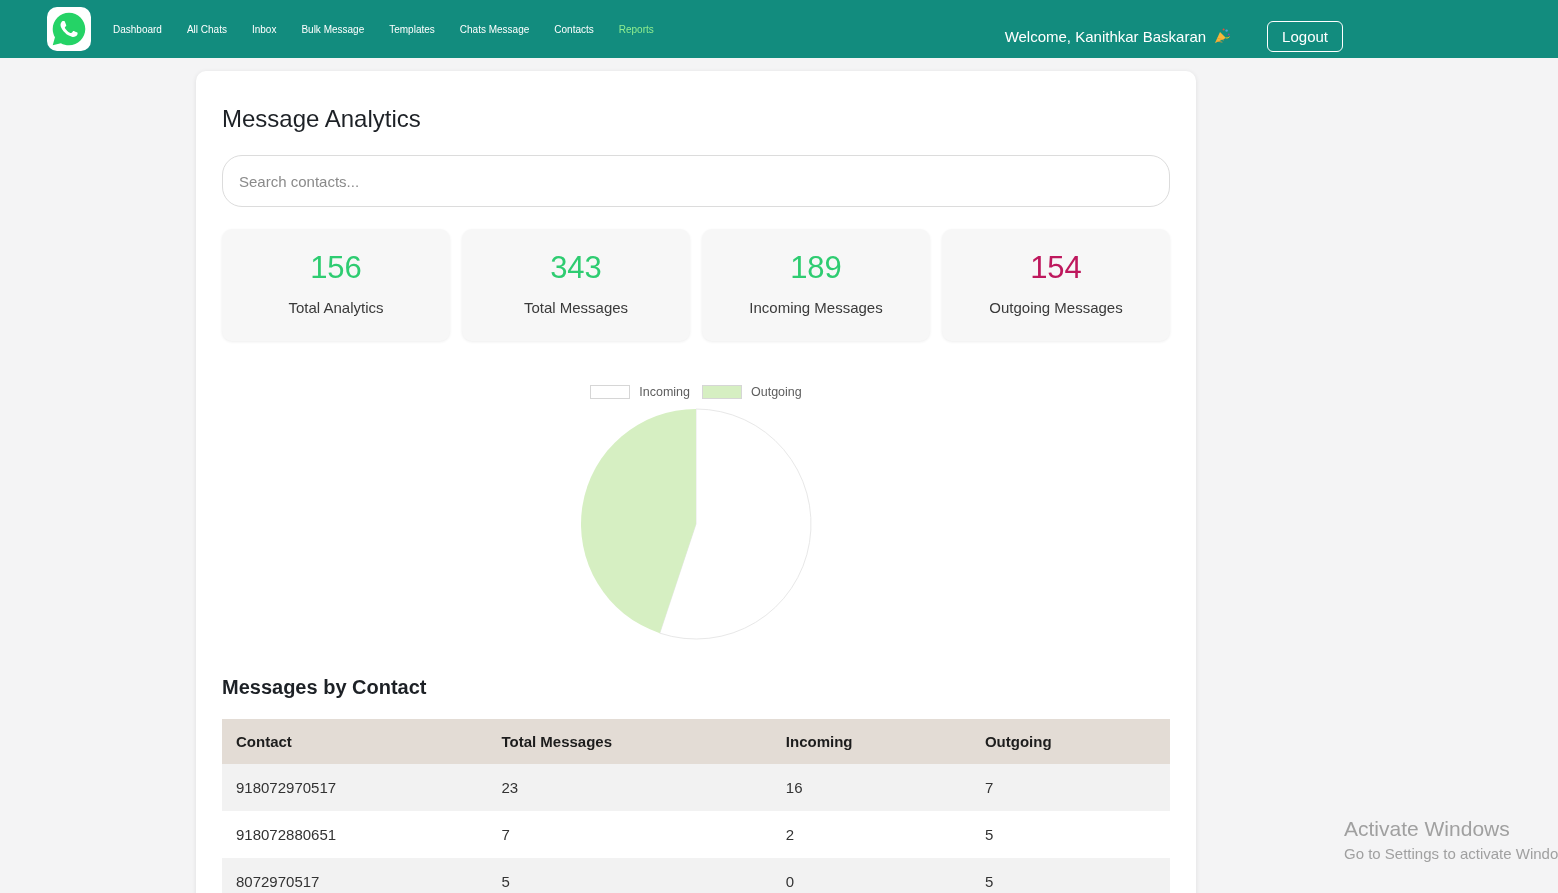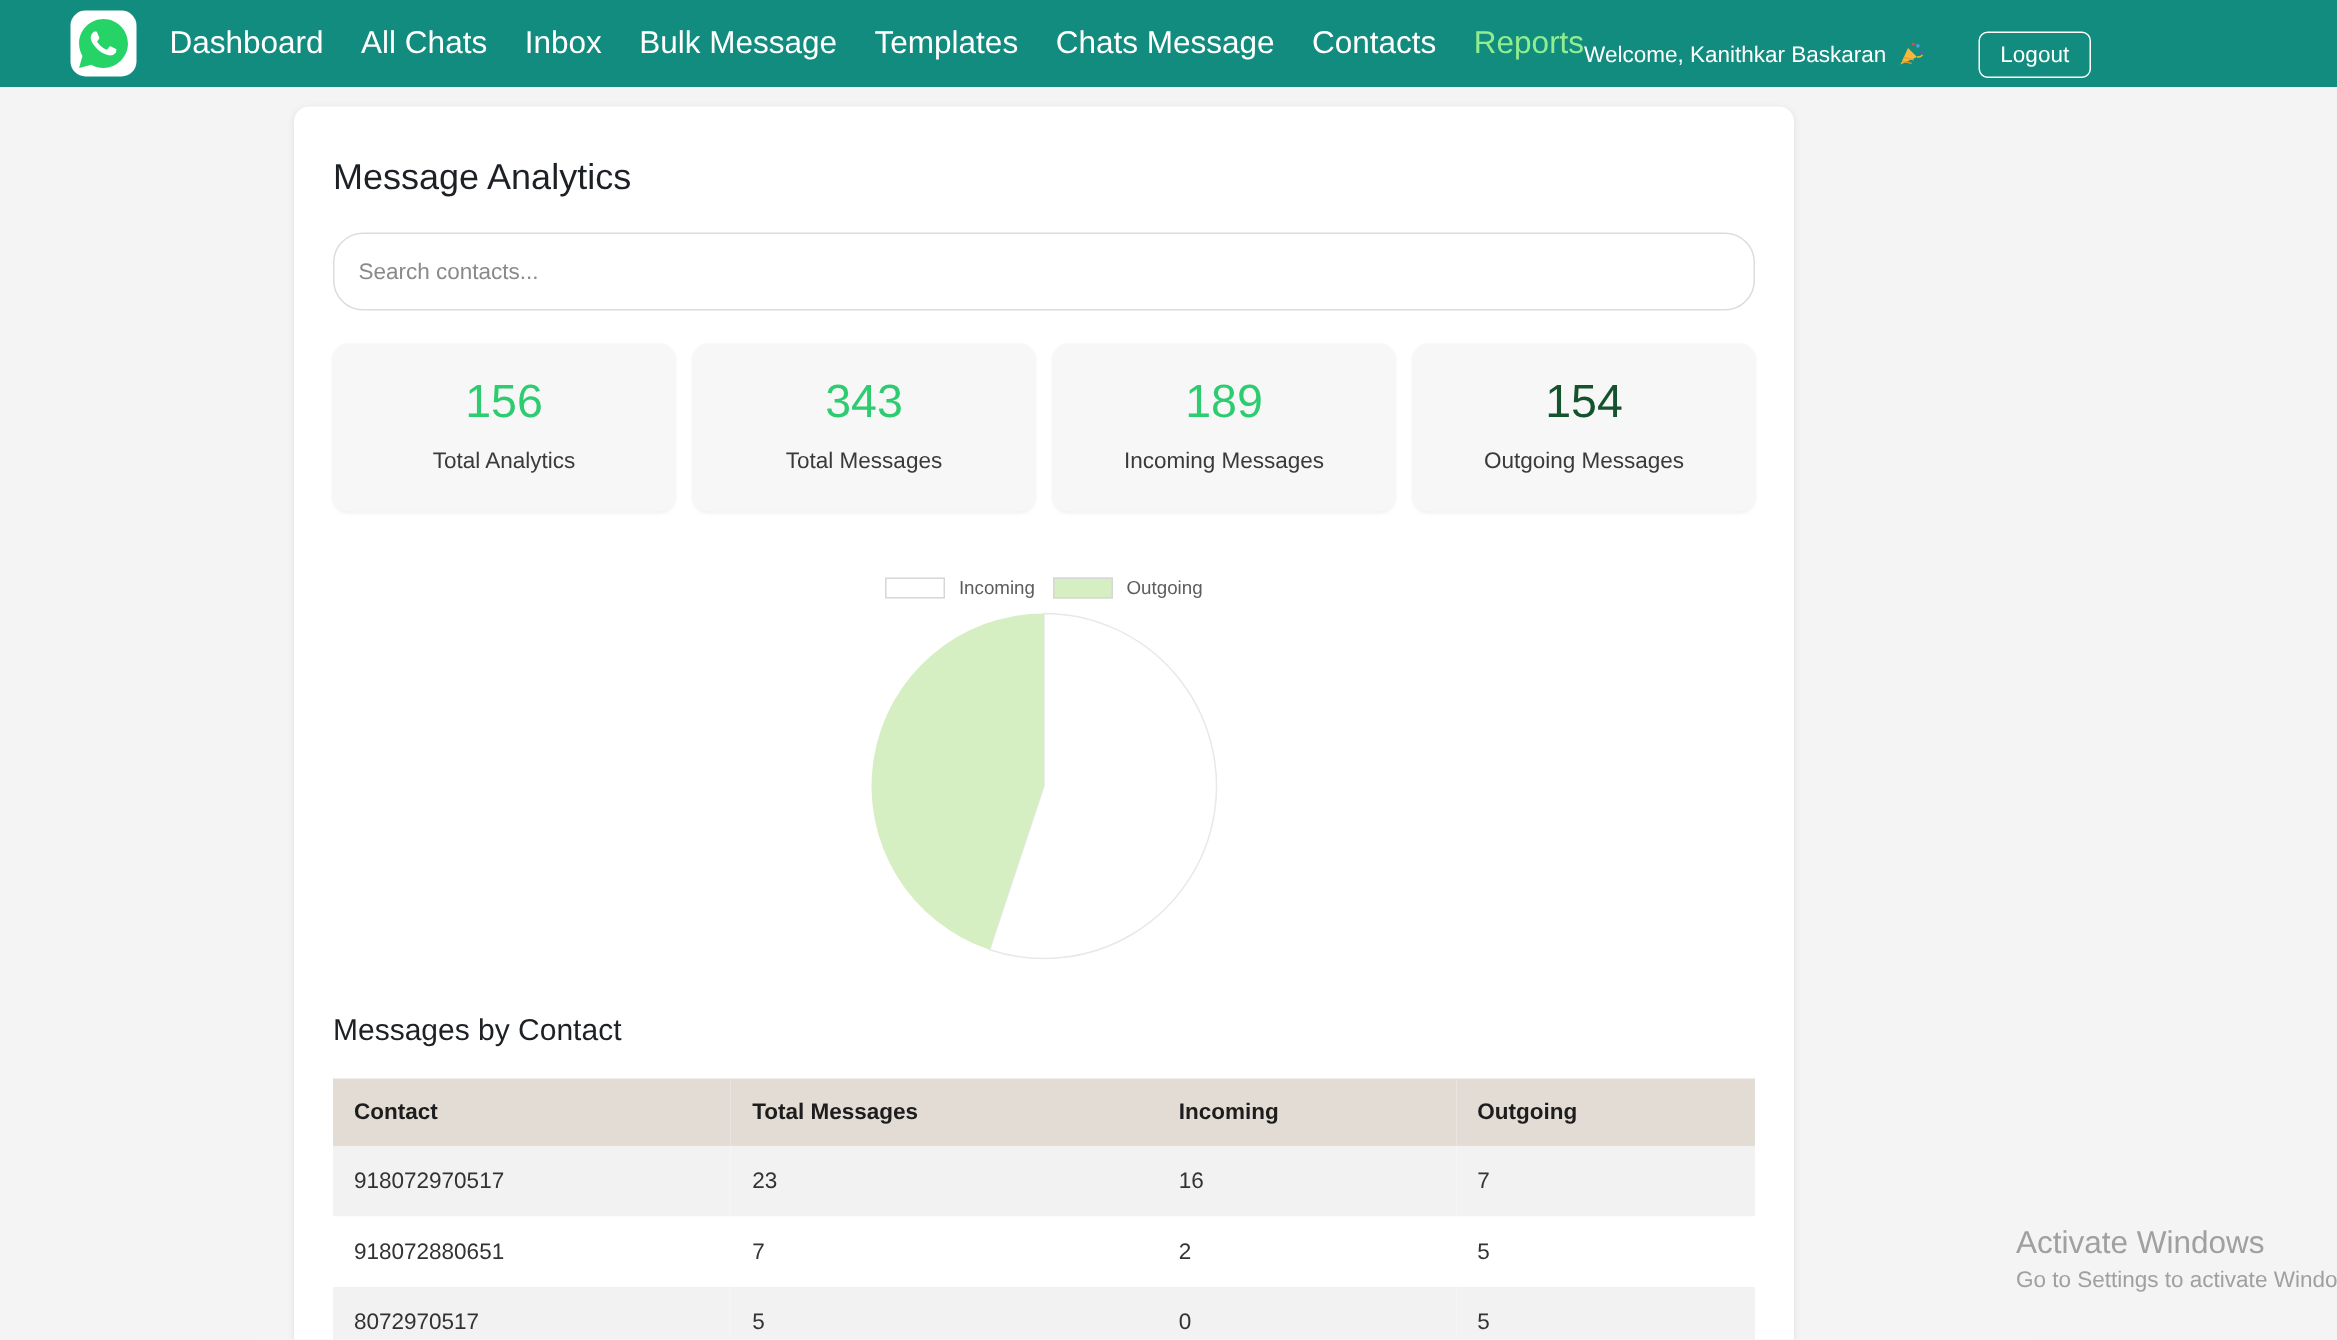--- a/index.html
+++ b/index.html
@@ -28,21 +28,21 @@
     flex: 0 0 auto;
   }
   .nav-items {
     display: flex;
     align-items: center;
     gap: 25px;
     margin-left: 22px;
   }
   .nav-item {
     color: #ffffff;
-    font-size: 21px;
+    font-size: 10px;
     cursor: pointer;
     white-space: nowrap;
   }
   .nav-right {
     margin-left: auto;
     margin-right: 215px;
     display: flex;
     align-items: center;
     gap: 36px;
     margin-top: 14px;
@@ -149,21 +149,21 @@
   }
   .pie-wrap {
     margin-top: 9px;
     display: flex;
     justify-content: center;
   }
 
   
   .table-title {
     font-size: 20px;
-    font-weight: 400;
+    font-weight: 700;
     color: #1d2126;
     margin: 36px 0 20px 0;
     text-align: left;
   }
   table.msg-table {
     width: 100%;
     border-collapse: collapse;
     font-size: 15px;
   }
   .msg-table th {
@@ -245,21 +245,21 @@
       </div>
       <div class="stat-card">
         <div class="stat-value" style="color: rgb(46, 204, 113);">343</div>
         <div class="stat-label">Total Messages</div>
       </div>
       <div class="stat-card">
         <div class="stat-value" style="color: rgb(46, 204, 113);">189</div>
         <div class="stat-label">Incoming Messages</div>
       </div>
       <div class="stat-card">
-        <div class="stat-value" style="color: #14532d;">154</div>
+        <div class="stat-value" style="color: #be185d;">154</div>
         <div class="stat-label">Outgoing Messages</div>
       </div>
     </div>
 
   <div class="chart-section">
     <div class="legend" id="chart-legend">
         <span class="legend-item">
           <span class="legend-swatch" style="background: rgb(255, 255, 255);"></span>
           <span>Incoming</span>
         </span>

